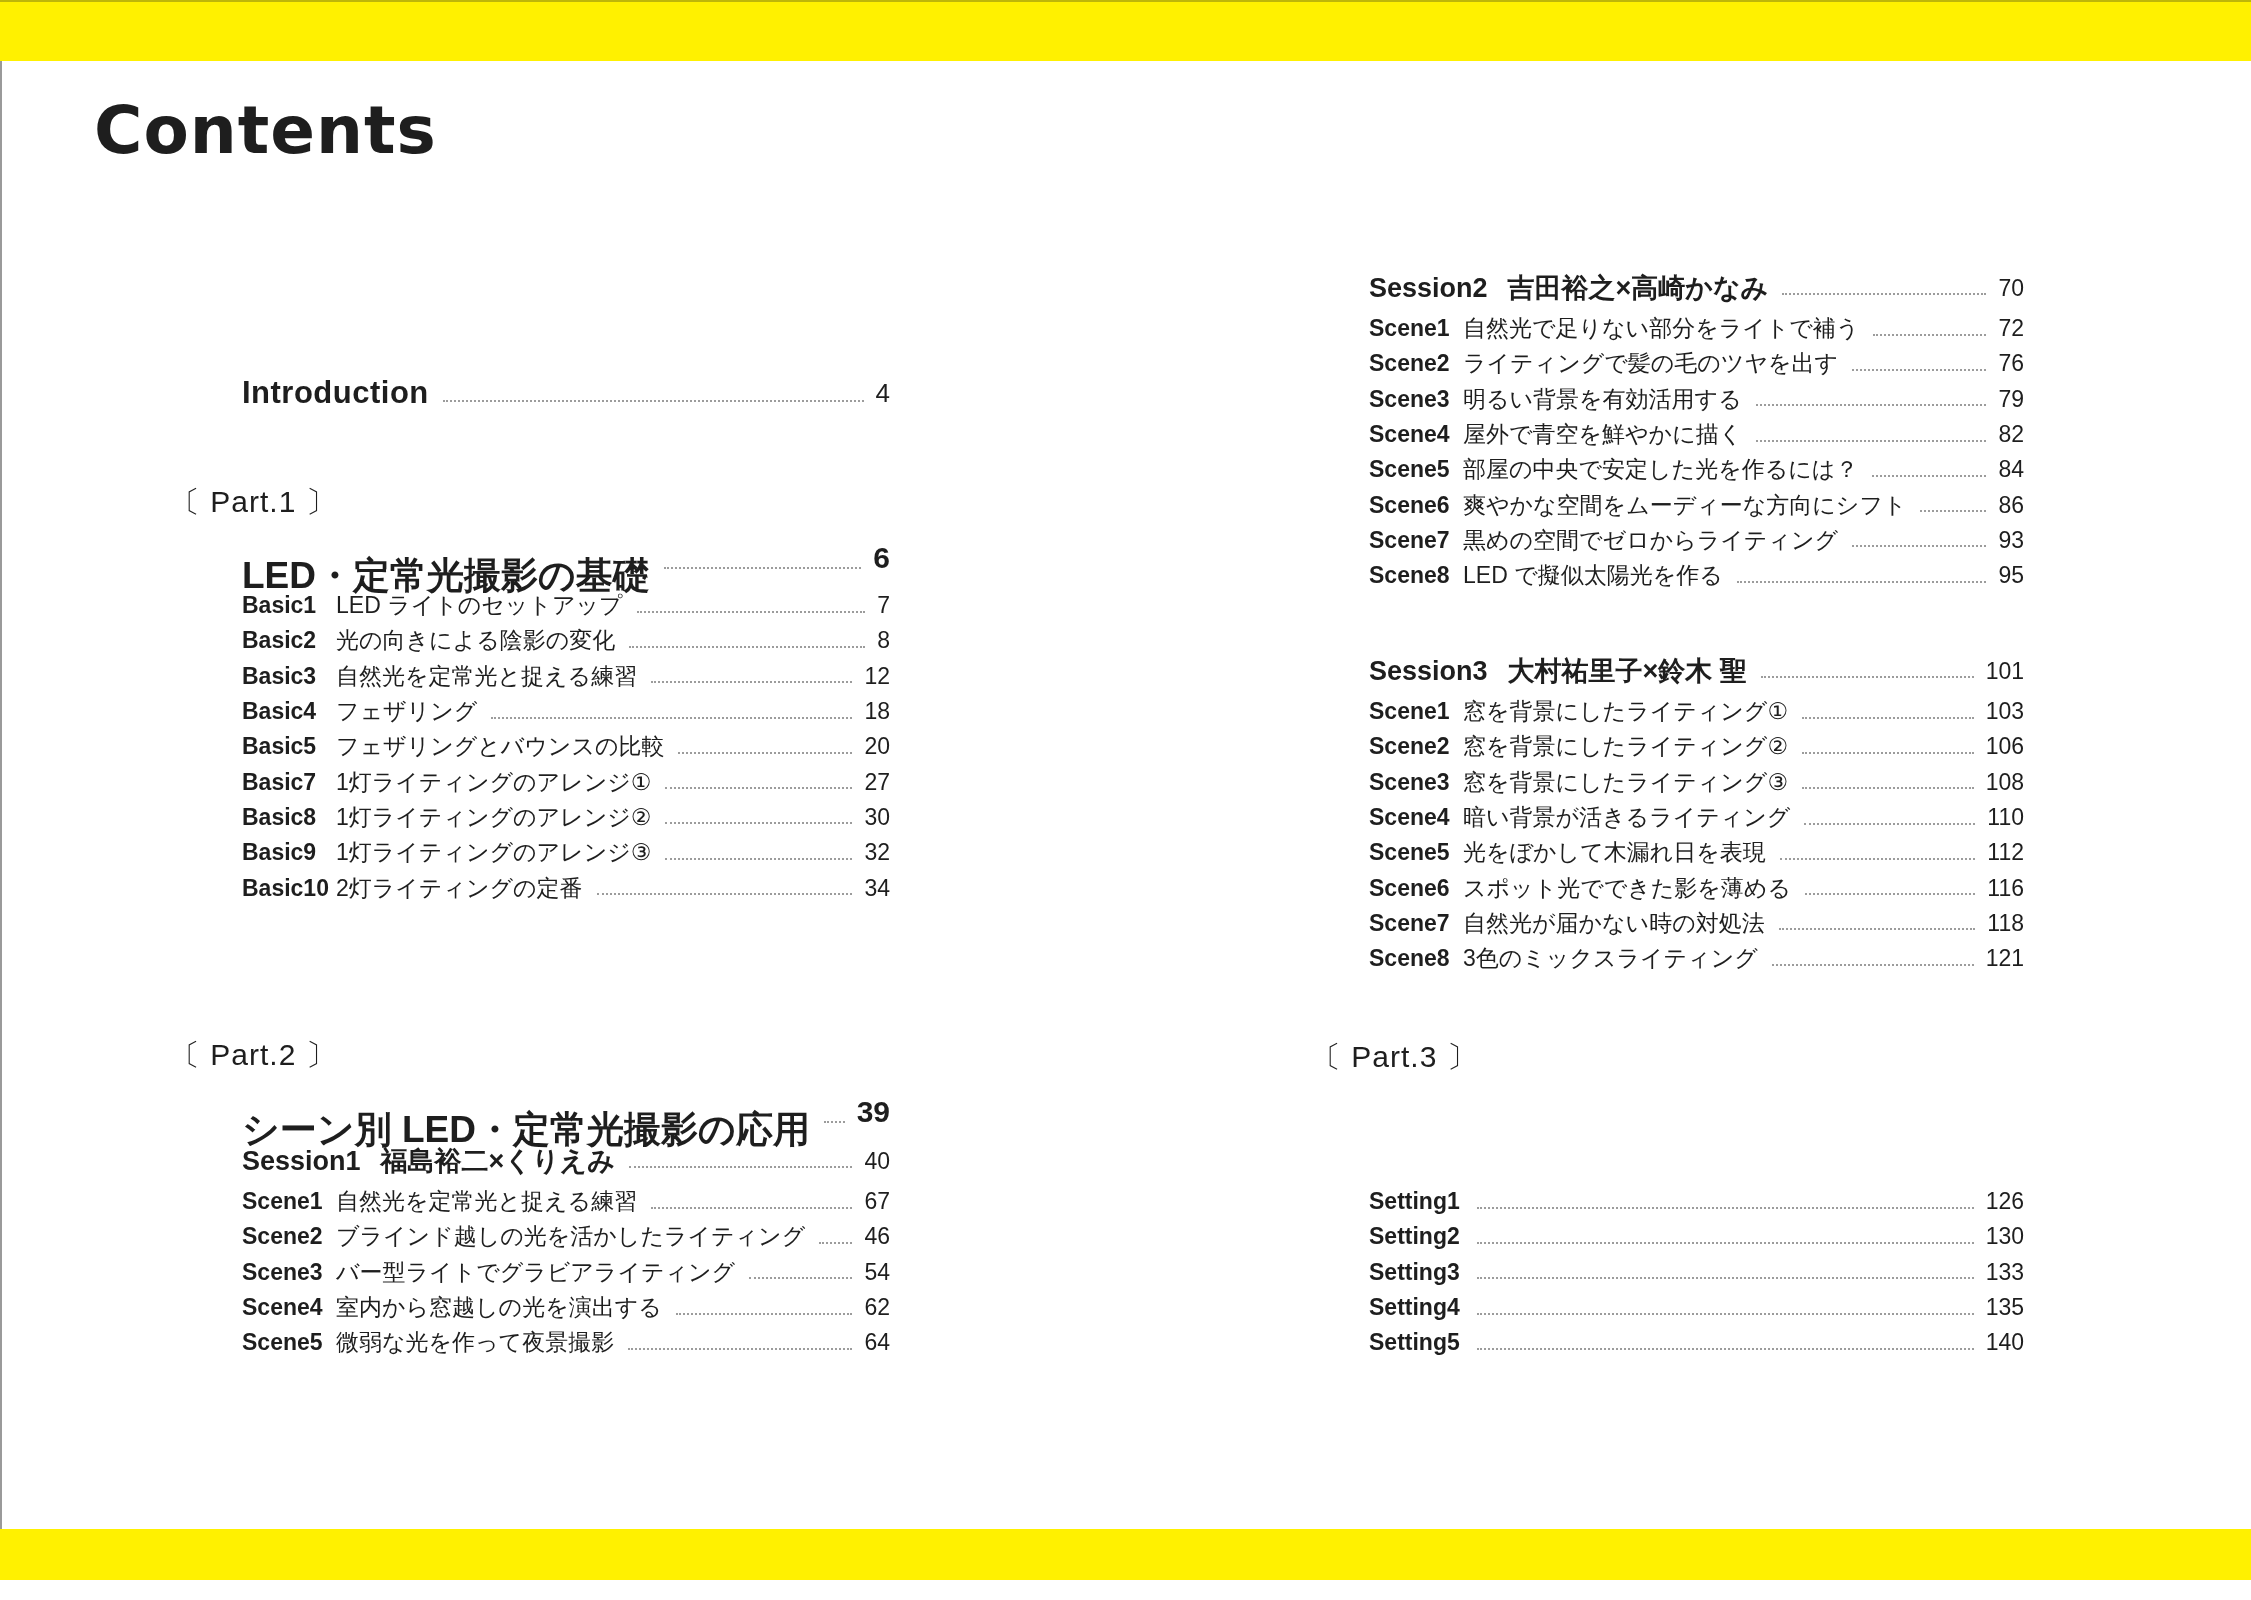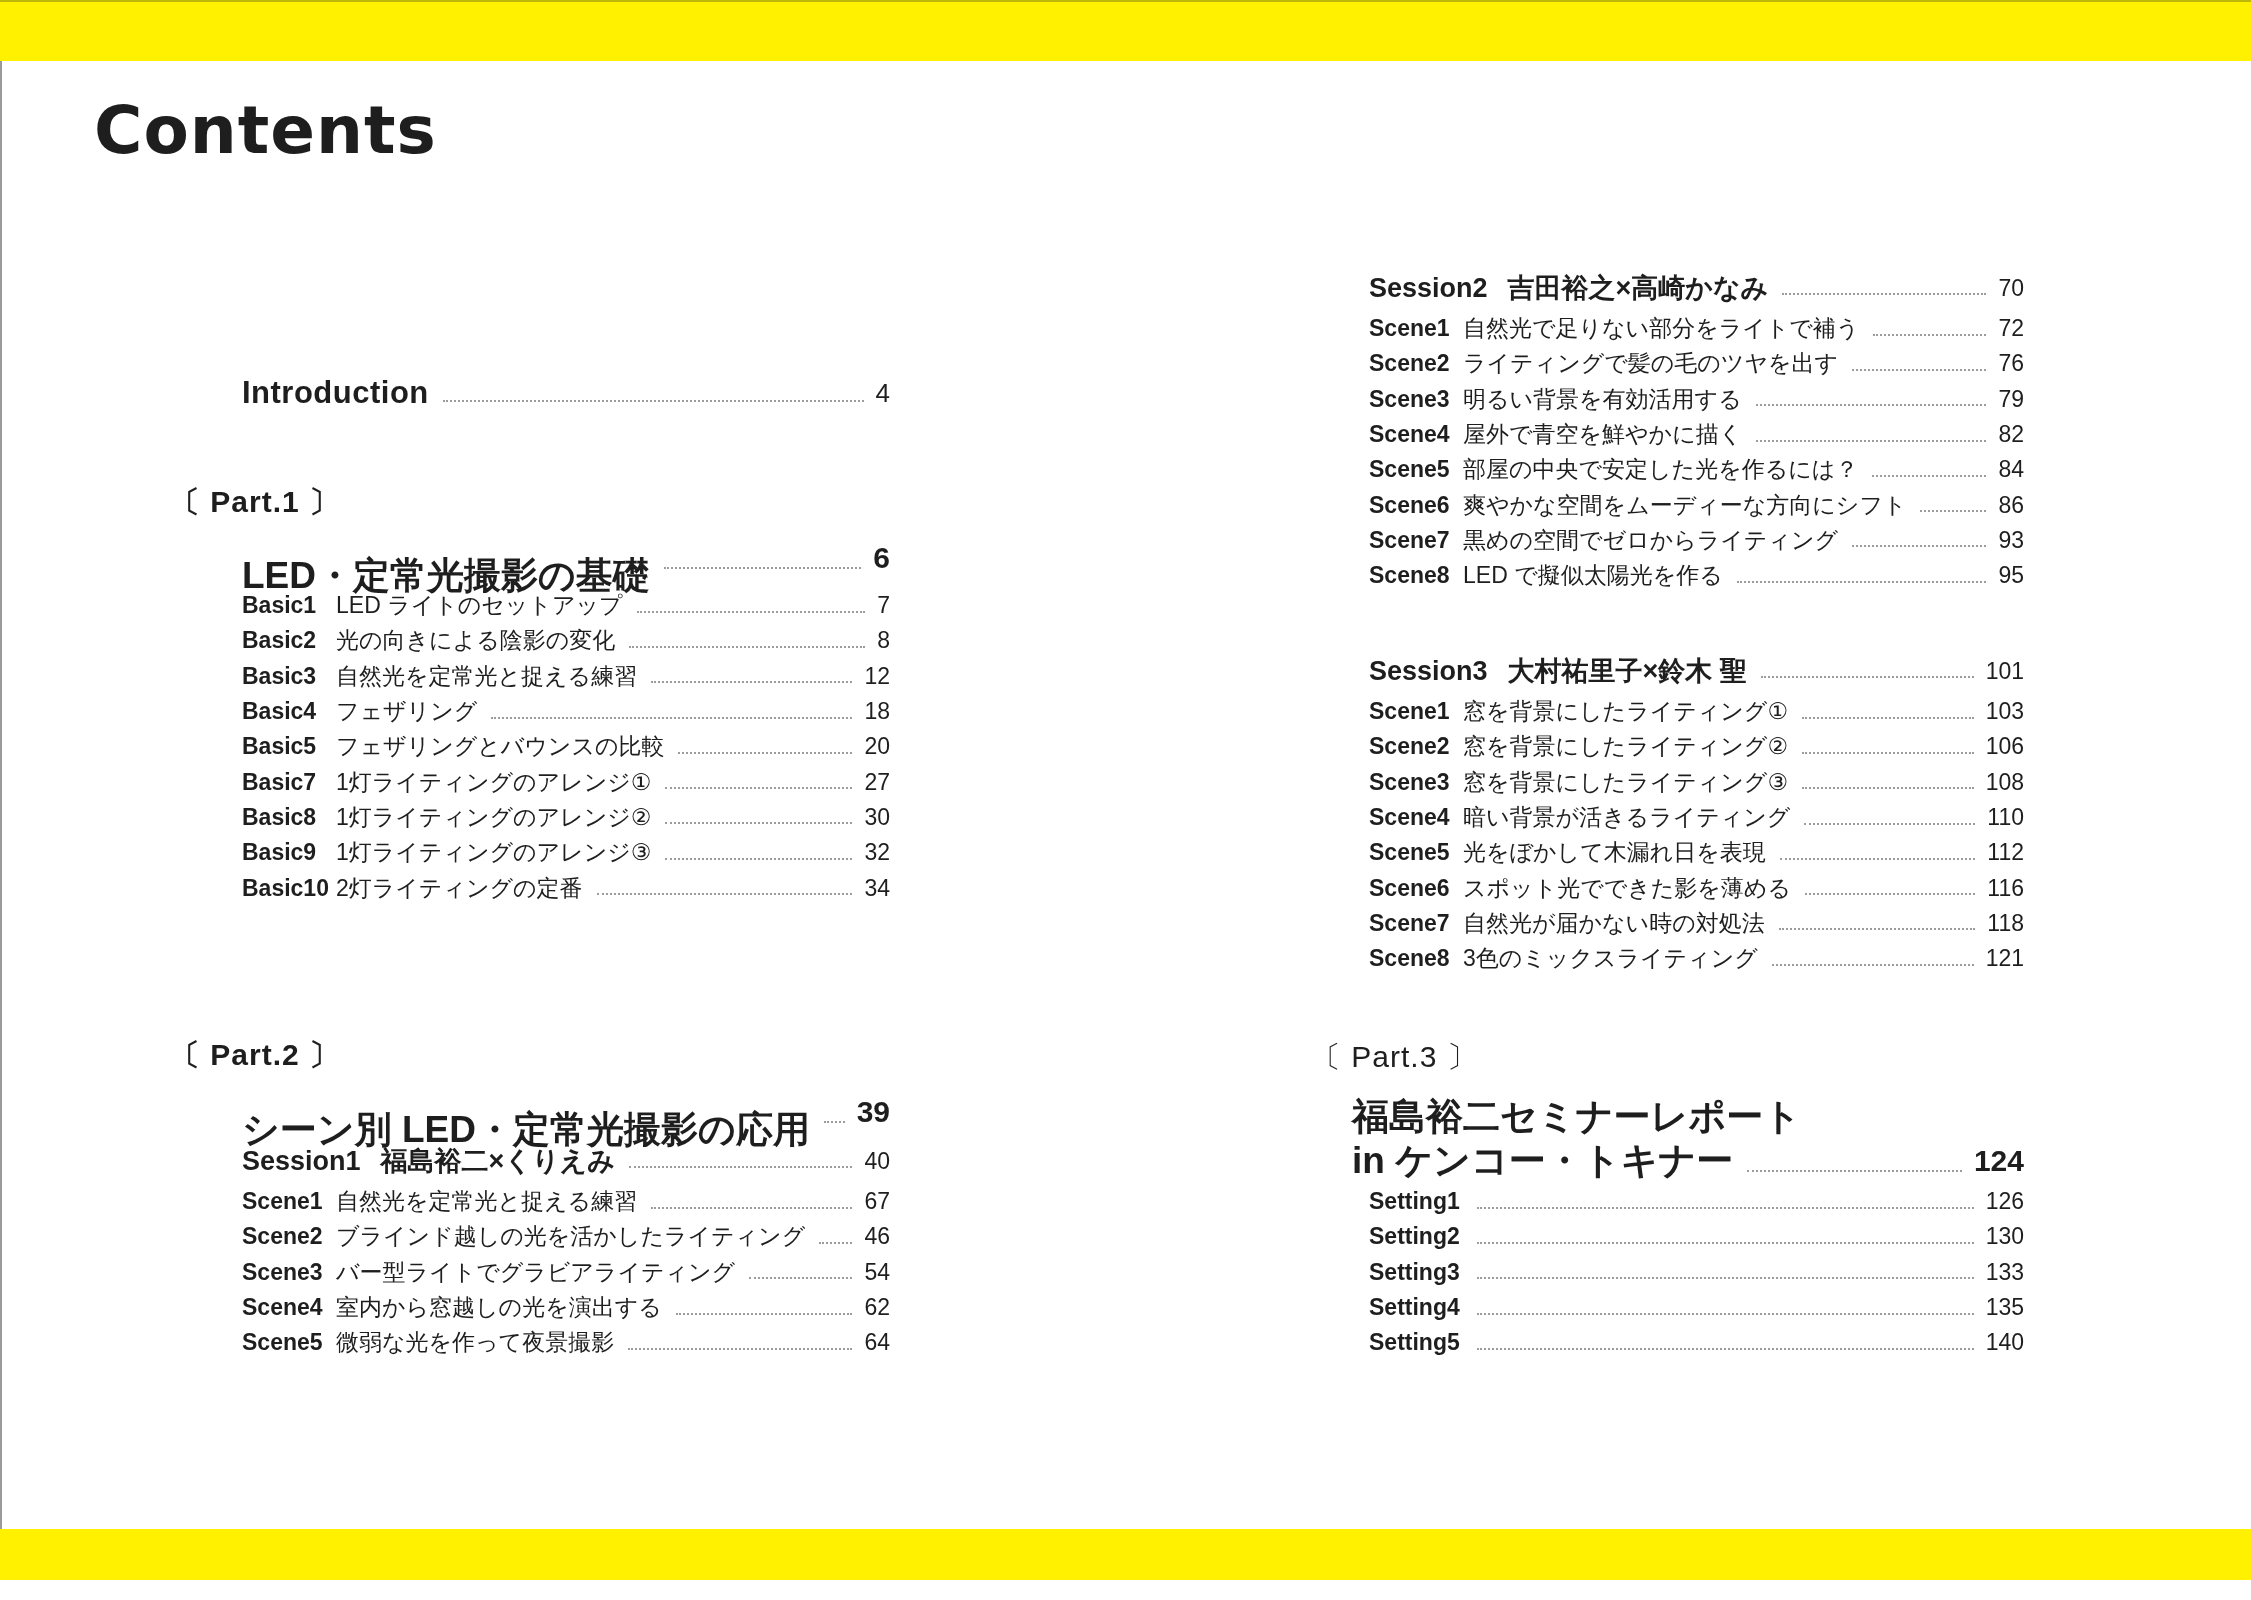--- a/index.html
+++ b/index.html
@@ -27,21 +27,21 @@
   .row{position:absolute;left:0;width:100%;display:flex;align-items:center;white-space:nowrap;}
   .leader{flex:1 1 auto;min-width:20px;height:0;border-bottom:2px dotted #9c9c9c;transform:translateY(6px);margin:0 12px 0 14px;}
   .leader.lg{transform:translateY(10px);}
   .leader.md{transform:translateY(8px);}
 
   .intro-row{height:40px;}
   .intro-label{font-size:31px;font-weight:700;letter-spacing:.5px;}
   .intro-page{font-size:26px;font-weight:400;}
 
   .part-label{position:absolute;font-size:30px;font-weight:500;letter-spacing:1px;white-space:nowrap;}
-  .col-left .part-label{left:-72px;font-weight:bold;}
+  .col-left .part-label{left:-72px;}
   .col-right .part-label{left:-58px;}
 
   .title-row{height:52px;}
   .section-title{font-size:37px;font-weight:700;margin-top:36px;}
   .title-page{font-size:30px;font-weight:700;}
 
   .session-row{height:40px;}
   .session-label{font-size:27px;font-weight:700;margin-right:20px;}
   .session-title{font-size:27px;font-weight:700;}
   .session-page{font-size:23px;font-weight:400;}
@@ -300,28 +300,20 @@
         <div class="toc-row">
           <span class="row-label">Scene8</span>
           <span class="row-title">3色のミックスライティング</span>
           <span class="leader"></span>
           <span class="row-page">121</span>
         </div>
       </div>
 
     <div class="part-label" style="top:1037px;">〔 Part.3 〕</div>
 
-    <div class="part3-title-block" style="top:1095px;">
-      <div class="p3-line">福島裕二セミナーレポート</div>
-      <div class="p3-line p3-line2">
-        <span>in ケンコー・トキナー</span>
-        <span class="leader lg"></span>
-        <span class="title-page">124</span>
-      </div>
-    </div>
 
     <div class="items" style="top:1184px;">
         <div class="toc-row">
           <span class="row-label">Setting1</span>
           <span class="leader"></span>
           <span class="row-page">126</span>
         </div>
         <div class="toc-row">
           <span class="row-label">Setting2</span>
           <span class="leader"></span>

